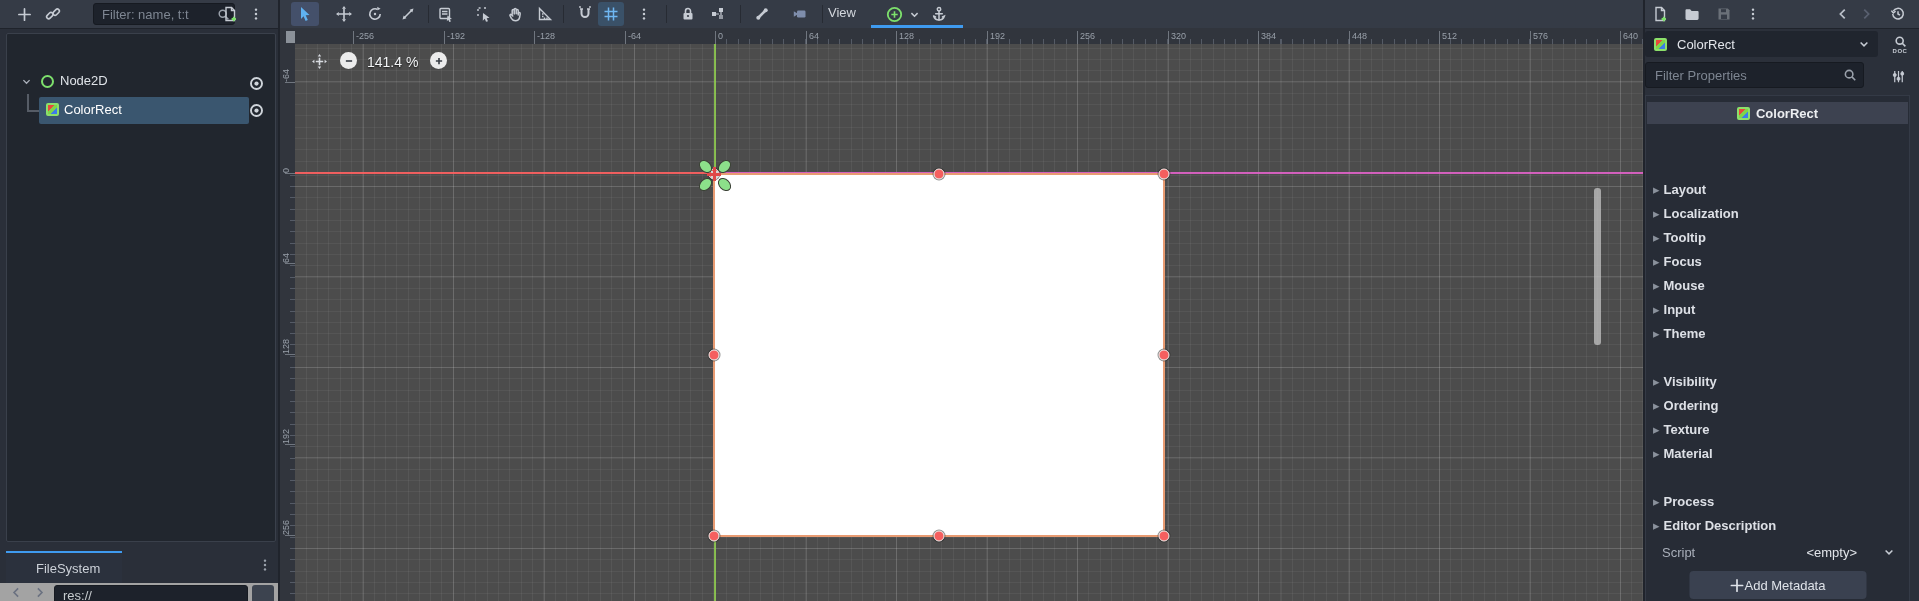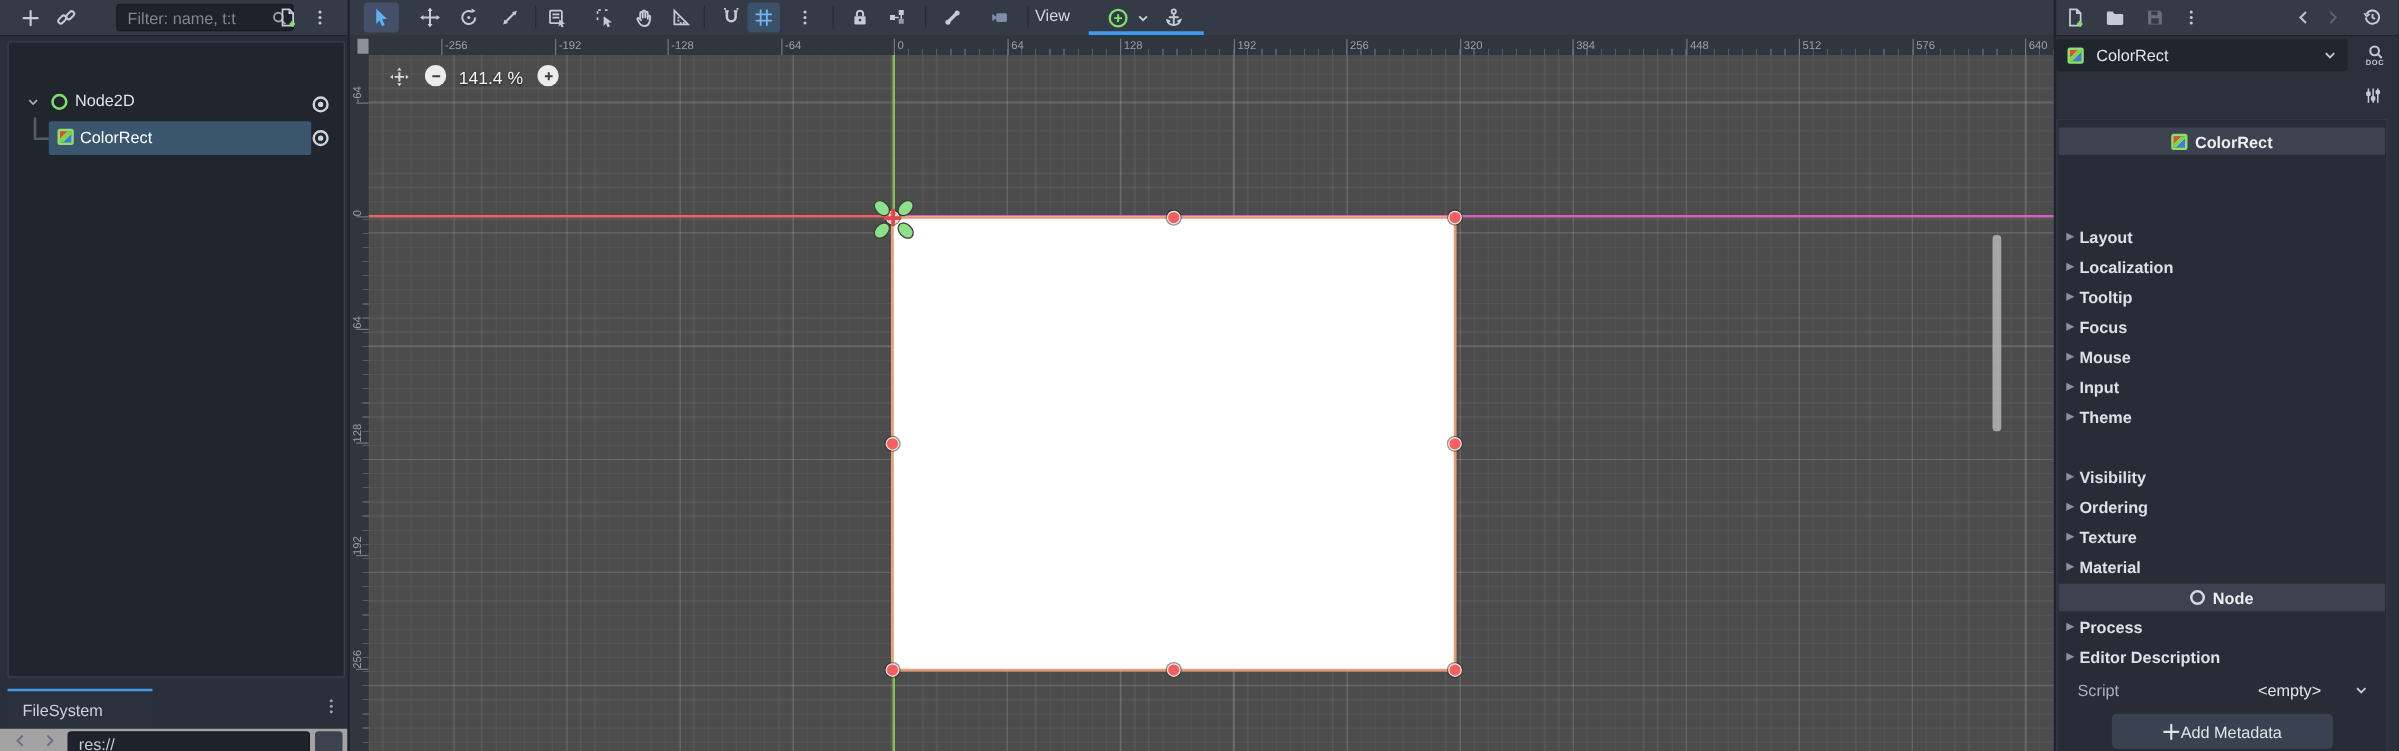--- a/index.html
+++ b/index.html
@@ -146,21 +146,21 @@
       </div>
       <span class="ic abs" style="left:241px;top:68px;color:#cfd4da;">
         <svg width="17" height="17" viewBox="0 0 16 16">
             <circle cx="8" cy="8" r="5.2" fill="none" stroke="currentColor" stroke-width="1.8"></circle>
             <circle cx="8" cy="8" r="2" fill="currentColor"></circle>
           </svg>
       </span>
     </div>
 
     <div class="fs-tab">
-      <span style="margin-left:12px;">FileSystem</span>
+      <span style="margin-left:30px;">FileSystem</span>
     </div>
     <span class="ic abs" style="left:258px;top:558px;color:#9aa1ab;">
       <svg width="14" height="14" viewBox="0 0 16 16" fill="currentColor">
           <circle cx="8" cy="3" r="1.4"></circle>
           <circle cx="8" cy="8" r="1.4"></circle>
           <circle cx="8" cy="13" r="1.4"></circle>
         </svg>
     </span>
     <div class="fs-nav">
       <span class="ic abs" style="left:10px;top:3px;color:#6a7180;">
@@ -504,20 +504,29 @@
     <div class="abs" style="left:239px;top:30px;width:32px;height:28px;display:flex;flex-direction:column;align-items:center;justify-content:center;color:#c6cbd3;">
       <span class="ic">
         <svg width="13" height="13" viewBox="0 0 16 16" fill="none" stroke="currentColor" stroke-width="2">
             <circle cx="7" cy="7" r="4.3"></circle>
             <path d="M10.2 10.2 14 14"></path>
           </svg>
       </span>
       <span style="font-size:6px;font-weight:bold;letter-spacing:.5px;">DOC</span>
     </div>
 
+    <div class="inputbox abs" style="left:0;top:62px;width:217px;height:24px;">
+      <span style="margin-left:9px;flex:1;">Filter Properties</span>
+      <span class="ic" style="margin-right:6px;">
+        <svg width="14" height="14" viewBox="0 0 16 16" fill="none" stroke="#9aa1ab" stroke-width="1.8">
+            <circle cx="7" cy="7" r="4.3"></circle>
+            <path d="M10.2 10.2 14 14"></path>
+          </svg>
+      </span>
+    </div>
     <div class="tbtn" style="left:240px;top:64px;">
       <span class="ic">
         <svg width="15" height="15" viewBox="0 0 16 16" stroke="currentColor" fill="currentColor">
             <path d="M4 2v12M8 2v12M12 2v12" stroke-width="1.3"></path>
             <rect x="2.6" y="5" width="2.8" height="2.8" rx=".6"></rect>
             <rect x="6.6" y="9" width="2.8" height="2.8" rx=".6"></rect>
             <rect x="10.6" y="3.6" width="2.8" height="2.8" rx=".6"></rect>
           </svg>
       </span>
     </div>
@@ -571,24 +580,20 @@
         </div>
       <div class="cat-row" style="top:322px;">
           <span class="cat-chev">▸</span>
           <span>Texture</span>
         </div>
       <div class="cat-row" style="top:346px;">
           <span class="cat-chev">▸</span>
           <span>Material</span>
         </div>
 
-      <div class="cat-hdr" style="top:371px;">
-        <span class="ring" style="width:8px;height:8px;border:2px solid #d5d9de;"></span>
-        <span>Node</span>
-      </div>
 
       <div class="cat-row" style="top:394px;">
           <span class="cat-chev">▸</span>
           <span>Process</span>
         </div>
       <div class="cat-row" style="top:418px;">
           <span class="cat-chev">▸</span>
           <span>Editor Description</span>
         </div>
 

